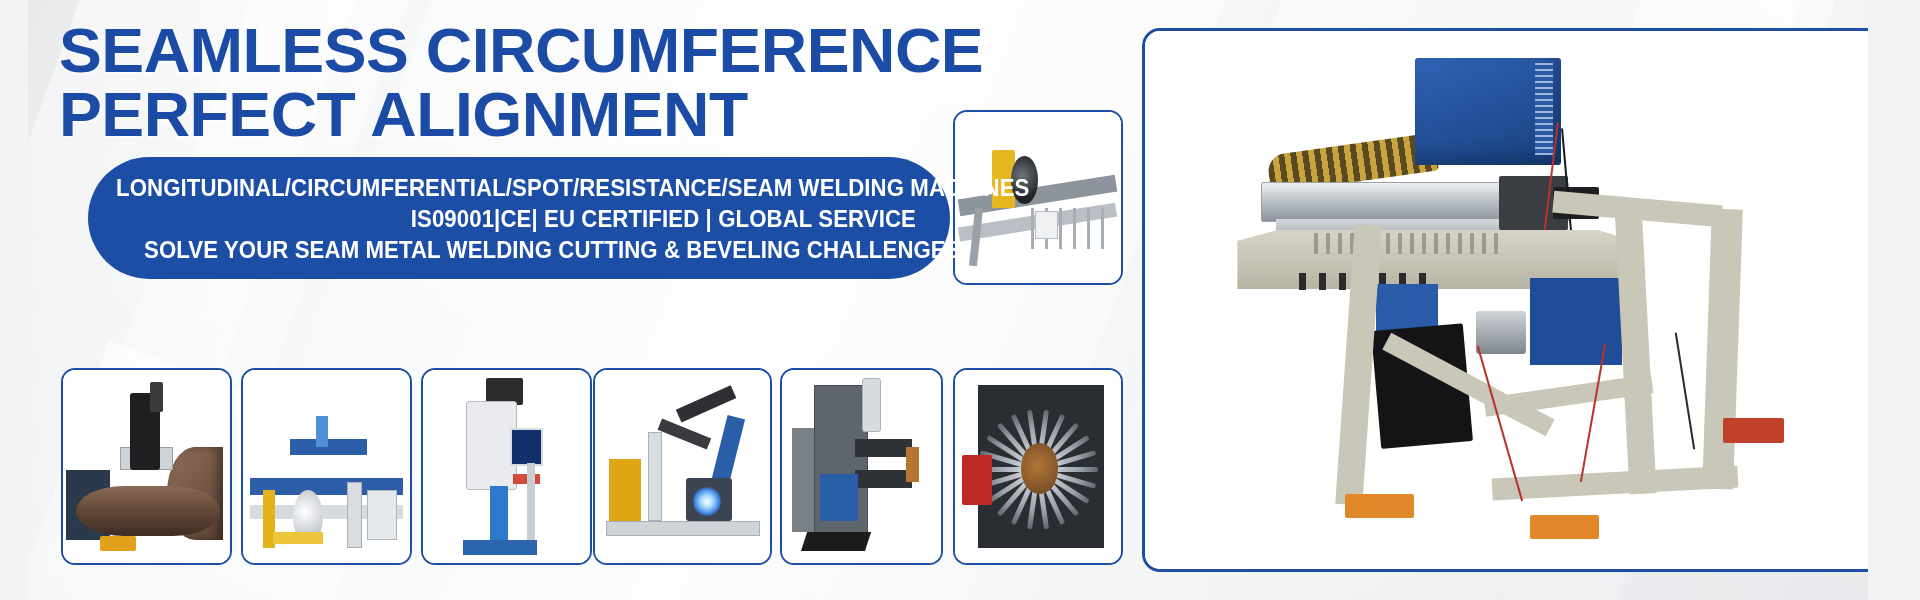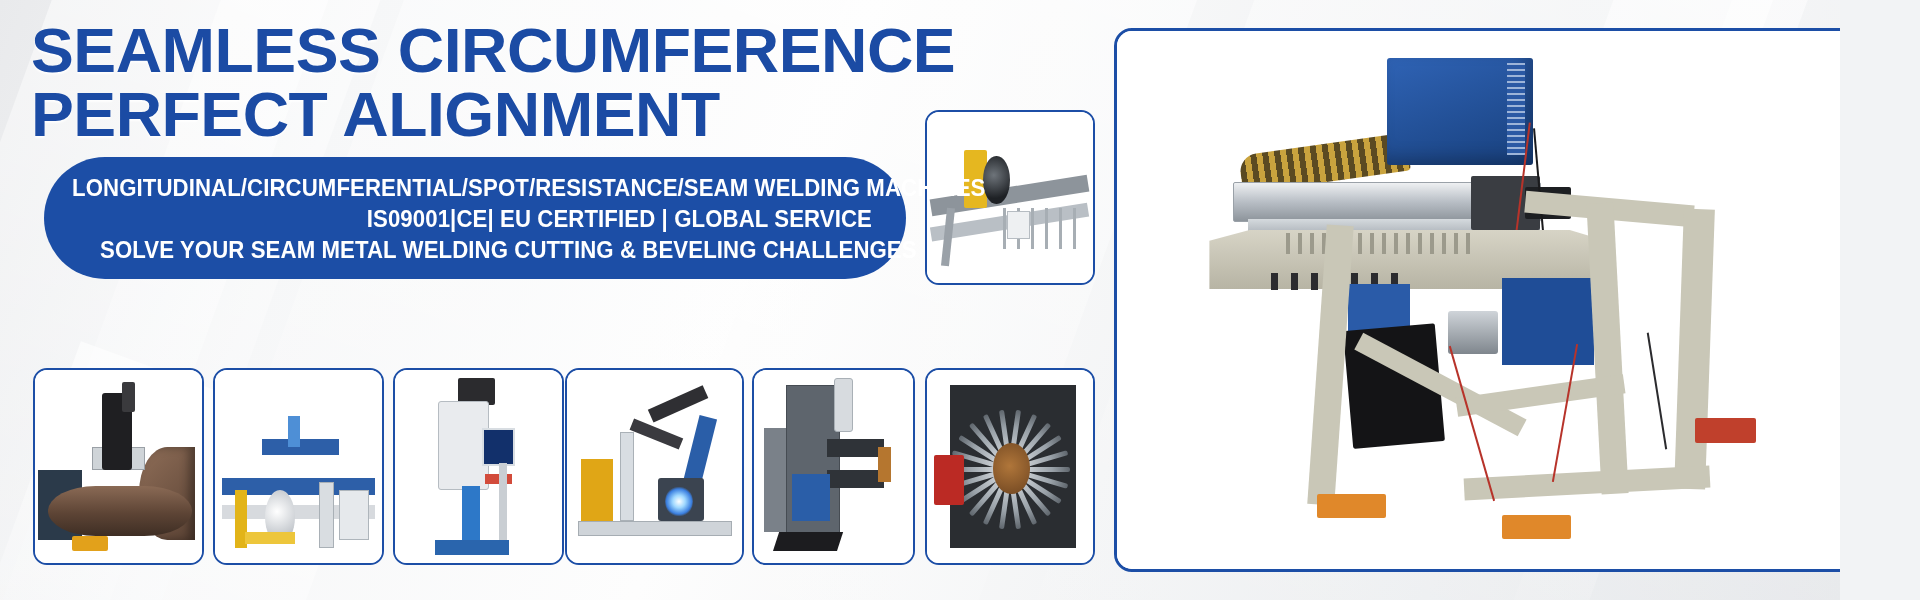--- a/index.html
+++ b/index.html
@@ -11,20 +11,21 @@
     position:relative;
   }
 
   
   #banner {
     position:absolute; inset:0;
     width:1840px; height:600px;
     background:
       linear-gradient(112deg, #e9eaec 0%, #f6f7f8 18%, #fdfdfd 42%, #f4f5f6 62%, #eceef0 80%, #e4e6e9 100%);
     overflow:hidden;
+    margin-left:28px;
   }
   .bg-shapes { position:absolute; inset:0; pointer-events:none; }
   .bg-shapes span {
     position:absolute;
     display:block;
     background:linear-gradient(180deg, rgba(255,255,255,.85), rgba(255,255,255,0));
     opacity:.75;
   }
   .sh1 { left:-60px;  top:-120px; width:260px; height:900px; transform:rotate(20deg);
          background:linear-gradient(90deg, rgba(214,217,222,.75), rgba(255,255,255,0)); }
@@ -60,21 +61,21 @@
     transform:scaleX(1.02);
     transform-origin:left center;
     text-shadow:0 2px 2px rgba(255,255,255,.85);
     white-space:nowrap;
   }
   .headline .hl2 { margin-top:6px; }
 
   
   .pill {
     position:absolute;
-    left:44px; top:157px;
+    left:60px; top:157px;
     width:862px; height:122px;
     background:#1c4ea6;
     border-radius:62px;
     z-index:5;
     padding:16px 34px 14px 28px;
     display:flex;
     flex-direction:column;
     justify-content:center;
     gap:4px;
   }

